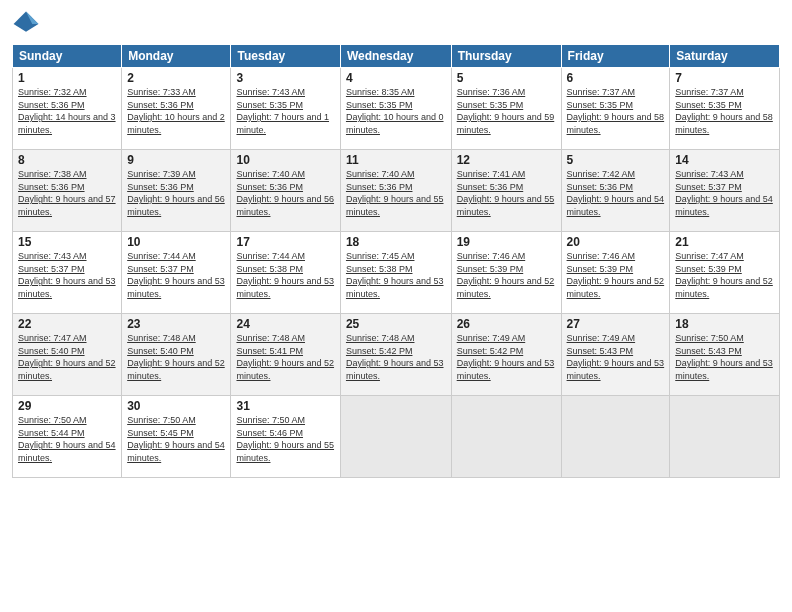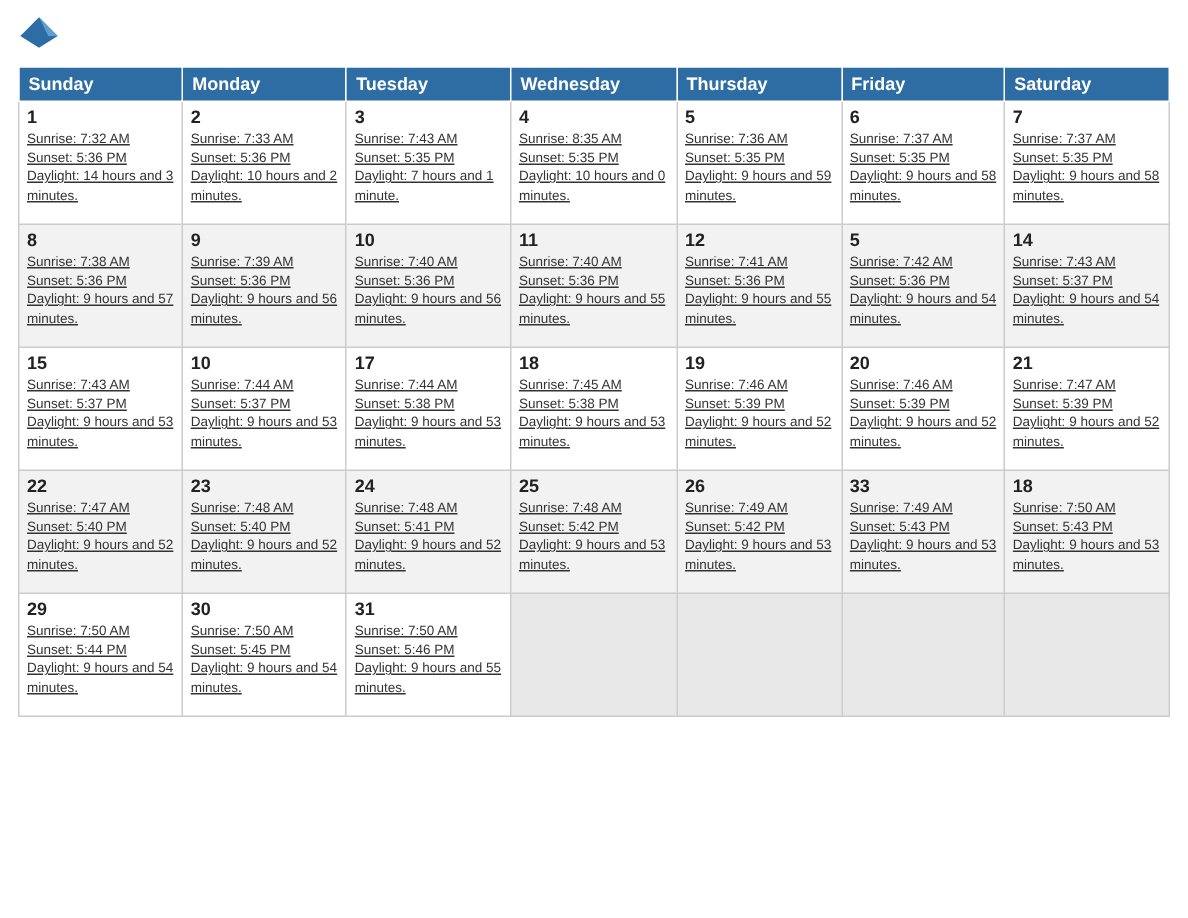--- a/index.html
+++ b/index.html
@@ -336,21 +336,21 @@
       </td>
           <td>
         <span class="day-num">26</span>
         <div class="day-info">
           <span>Sunrise: 7:49 AM</span><br>
           <span>Sunset: 5:42 PM</span><br>
           <span>Daylight: 9 hours and 53 minutes.</span>
         </div>
       </td>
           <td>
-        <span class="day-num">33</span>
+        <span class="day-num">27</span>
         <div class="day-info">
           <span>Sunrise: 7:49 AM</span><br>
           <span>Sunset: 5:43 PM</span><br>
           <span>Daylight: 9 hours and 53 minutes.</span>
         </div>
       </td>
           <td>
         <span class="day-num">18</span>
         <div class="day-info">
           <span>Sunrise: 7:50 AM</span><br>

